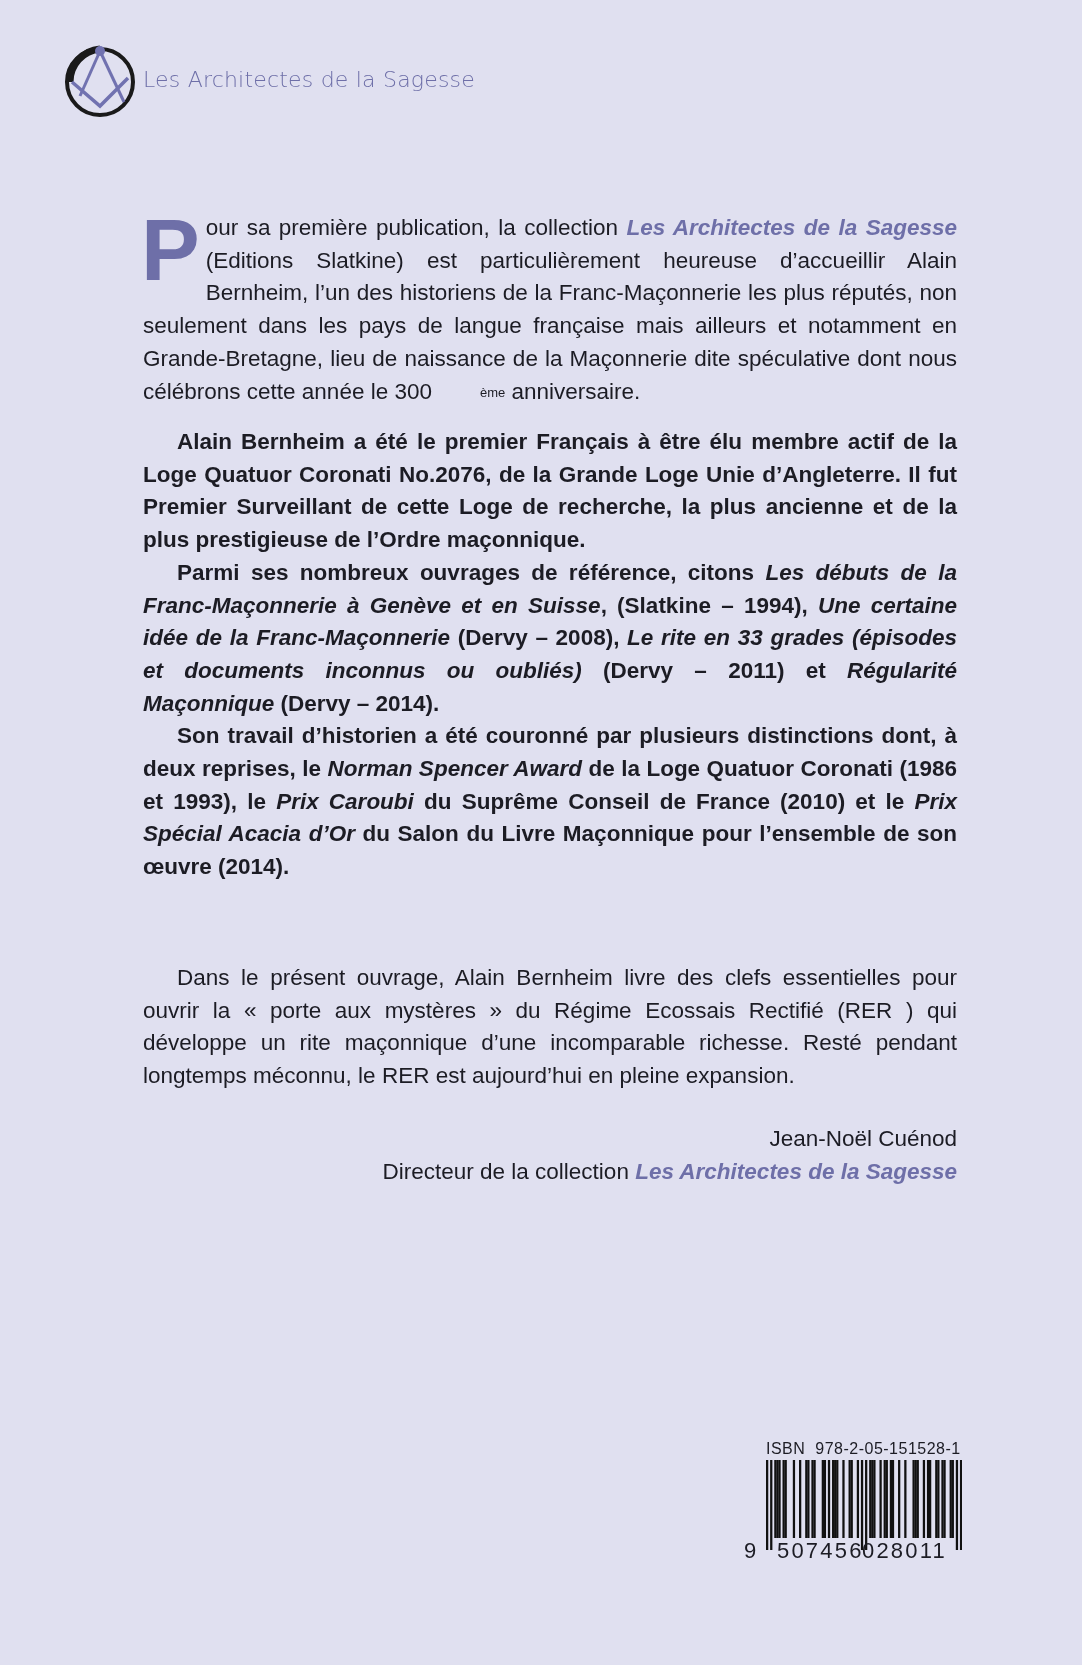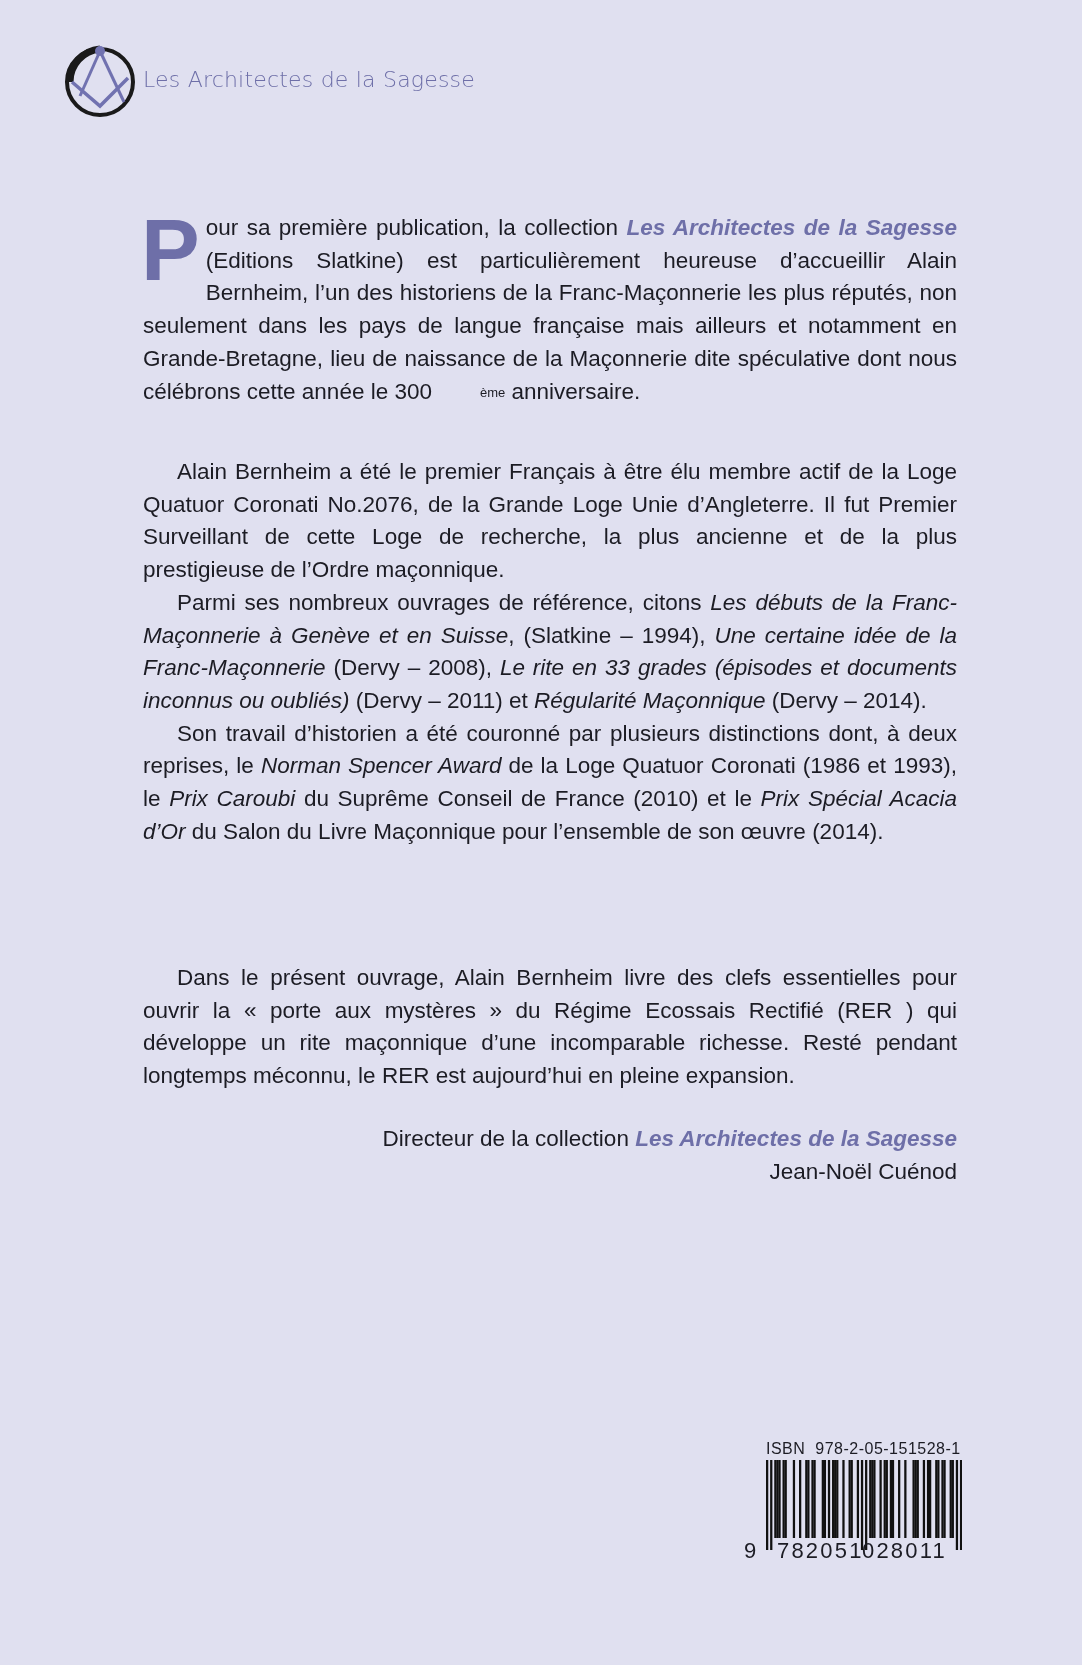--- a/index.html
+++ b/index.html
@@ -28,21 +28,21 @@
   .body-text p { margin: 0; }
   .indent { text-indent: 34px; }
   #p1 { top: 212px; }
   #drop {
     float: left; font-size: 88px; line-height: 68px;
     font-weight: bold; color: #6e6fa8;
     margin: 4px 6px 0 -2px; height: 64px;
     font-family: "Liberation Sans", sans-serif;
   }
   sup { font-size: 13px; vertical-align: top; position: relative; top: 1px; margin-left: 48px; }
-  #p2 { top: 456px; }
+  #p2 { top: 426px; font-weight: bold; }
   #p3 { top: 962px; }
   #signature {
     position: absolute; right: 125px; top: 1122px;
     text-align: right; font-size: 22.5px; line-height: 33px;
   }
   .em-bold { font-style: italic; font-weight: bold; }
   #isbn-label {
     position: absolute; left: 766px; top: 1440px;
     font-size: 16px; letter-spacing: 0.5px;
     font-family: "Liberation Sans", sans-serif;
@@ -82,22 +82,22 @@
   <p class="indent">Alain Bernheim a été le premier Français à être élu membre actif de la Loge Quatuor Coronati No.2076, de la Grande Loge Unie d’Angleterre. Il fut Premier Surveillant de cette Loge de recherche, la plus ancienne et de la plus prestigieuse de l’Ordre maçonnique.</p>
   <p class="indent"><span>Parmi ses nombreux ouvrages de référence, citons </span><i>Les débuts de la Franc-Maçonnerie à Genève et en Suisse</i><span>, (Slatkine – 1994), </span><i>Une certaine idée de la Franc-Maçonnerie</i><span> (Dervy – 2008), </span><i>Le rite en 33 grades (épisodes et documents inconnus ou oubliés)</i><span> (Dervy – 2011) et </span><i>Régularité Maçonnique</i><span> (Dervy – 2014).</span></p>
   <p class="indent"><span>Son travail d’historien a été couronné par plusieurs distinctions dont, à deux reprises, le </span><i>Norman Spencer Award</i><span> de la Loge Quatuor Coronati (1986 et 1993), le </span><i>Prix Caroubi</i><span> du Suprême Conseil de France (2010) et le </span><i>Prix Spécial Acacia d’Or</i><span> du Salon du Livre Maçonnique pour l’ensemble de son œuvre (2014).</span></p>
 </div>
 
 <div id="p3" class="body-text">
   <p class="indent">Dans le présent ouvrage, Alain Bernheim livre des clefs essentielles pour ouvrir la « porte aux mystères » du Régime Ecossais Rectifié (RER ) qui développe un rite maçonnique d’une incomparable richesse. Resté pendant longtemps méconnu, le RER est aujourd’hui en pleine expansion.</p>
 </div>
 
 <div id="signature">
+  <div>Jean-Noël Cuénod</div>
   <div><span>Directeur de la collection </span><span class="accent em-bold">Les Architectes de la Sagesse</span></div>
-  <div>Jean-Noël Cuénod</div>
 </div>
 
 <div id="isbn-label" style="white-space:pre;">ISBN  978-2-05-151528-1</div>
 <svg id="bars" width="196" height="90">
     <rect x="0.00" y="0" width="2.26" height="90" fill="#111"></rect>
     <rect x="4.13" y="0" width="2.26" height="90" fill="#111"></rect>
     <rect x="8.25" y="0" width="2.26" height="78" fill="#111"></rect>
     <rect x="10.32" y="0" width="2.26" height="78" fill="#111"></rect>
     <rect x="12.38" y="0" width="2.26" height="78" fill="#111"></rect>
     <rect x="16.51" y="0" width="2.26" height="78" fill="#111"></rect>
@@ -139,14 +139,14 @@
     <rect x="169.18" y="0" width="2.26" height="78" fill="#111"></rect>
     <rect x="171.24" y="0" width="2.26" height="78" fill="#111"></rect>
     <rect x="175.37" y="0" width="2.26" height="78" fill="#111"></rect>
     <rect x="177.43" y="0" width="2.26" height="78" fill="#111"></rect>
     <rect x="183.62" y="0" width="2.26" height="78" fill="#111"></rect>
     <rect x="185.68" y="0" width="2.26" height="78" fill="#111"></rect>
     <rect x="189.81" y="0" width="2.26" height="90" fill="#111"></rect>
     <rect x="193.94" y="0" width="2.26" height="90" fill="#111"></rect>
   </svg>
 <div id="ean-first">9</div>
-<div id="ean-left">782051</div>
+<div id="ean-left">507456</div>
 <div id="ean-right">028011</div>
 
 </body></html>

